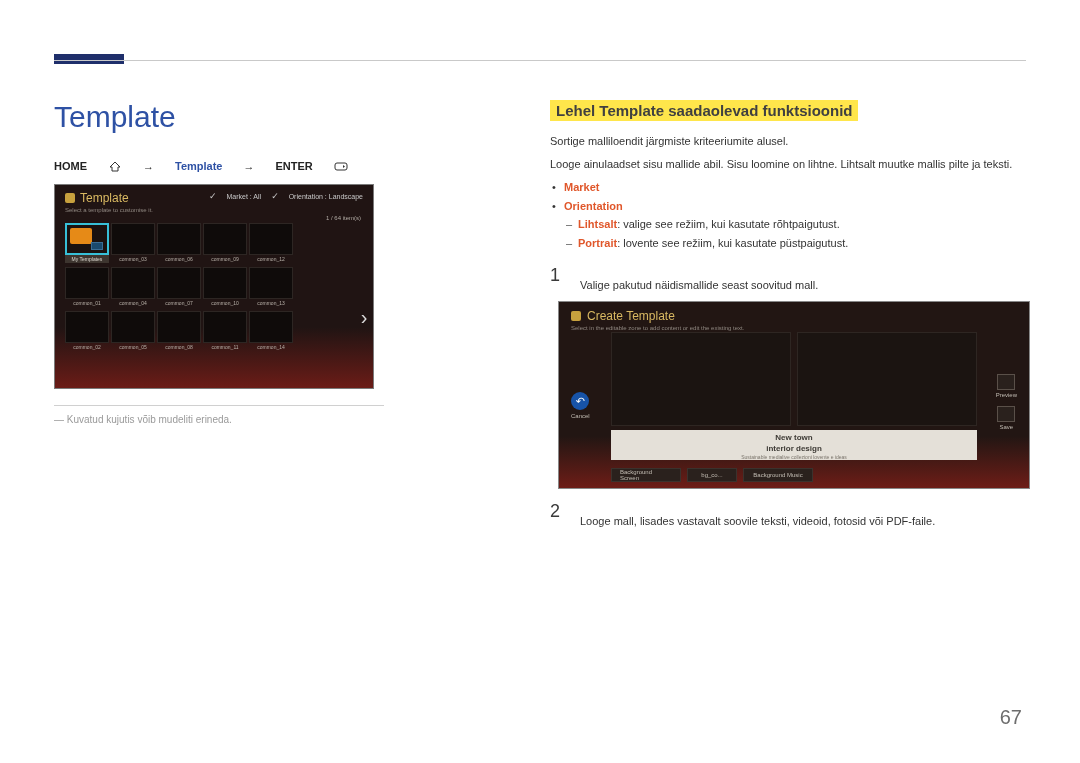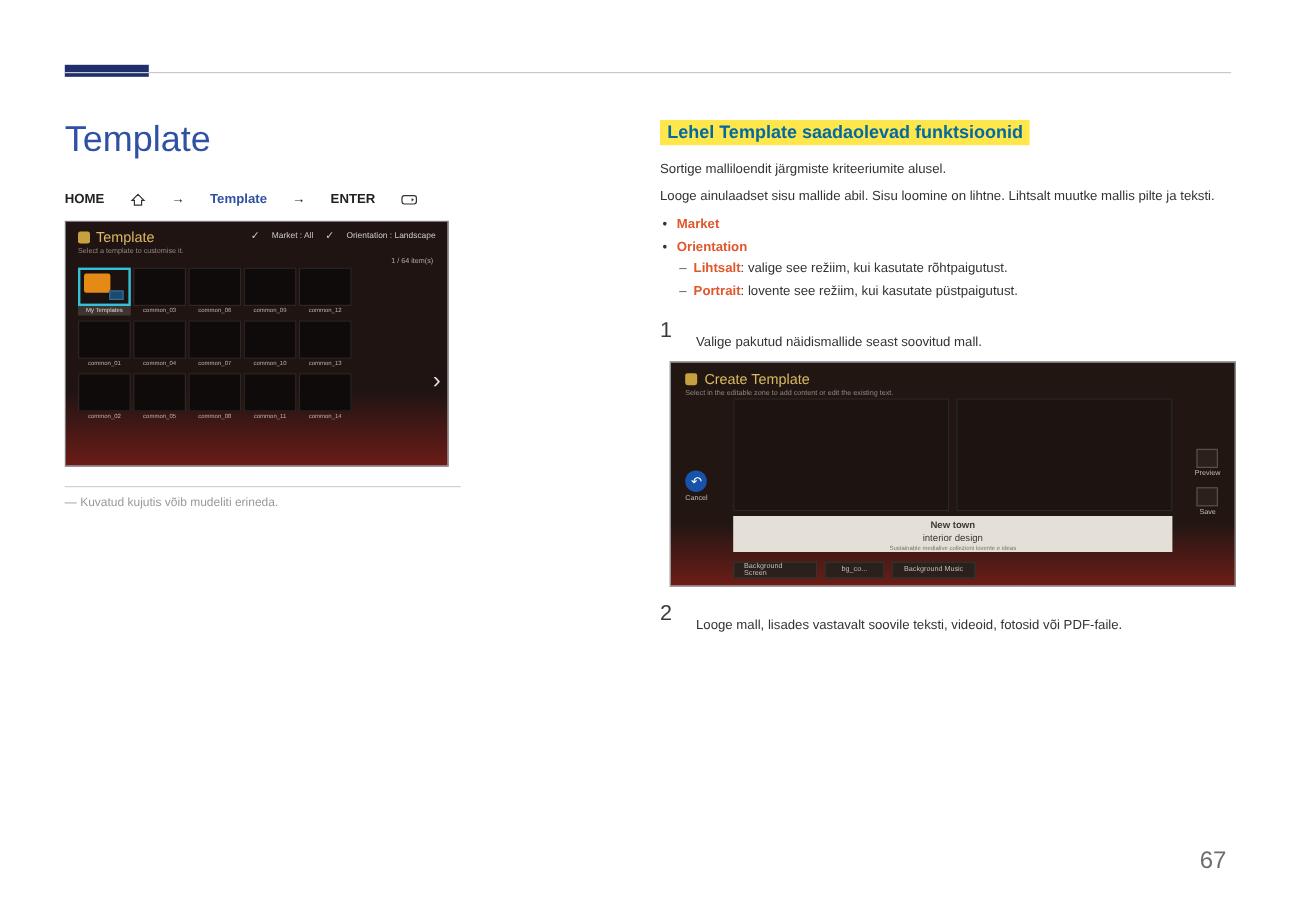--- a/index.html
+++ b/index.html
@@ -151,21 +151,21 @@
     position: absolute;
     top: 100px;
     left: 550px;
     width: 480px;
   }
   .hl-title {
     display: inline-block;
     background: #ffe64b;
     font-size: 15px;
     font-weight: 700;
-    color: #0369a1;
+    color: #404040;
     padding: 2px 6px;
     margin-bottom: 12px;
   }
   .para {
     font-size: 11px;
     color: #333;
     line-height: 1.5;
     margin-bottom: 6px;
   }
   .bullets {
@@ -253,21 +253,21 @@
     margin-top: 4px;
     background: #e4e0d8;
     height: 30px;
     text-align: center;
     font-size: 8px;
     color: #3d3a35;
     padding-top: 3px;
     line-height: 1.3;
   }
   .caption-strip .line1 { font-weight: 700; font-size: 8px; }
-  .caption-strip .line2 { font-weight: 400; font-size: 8px; }
+  .caption-strip .line2 { font-weight: 700; font-size: 8px; }
   .caption-strip .line3 { font-size: 5px; color: #7a746b; }
   .left-btn {
     position: absolute;
     left: 12px; top: 90px;
     display: flex; flex-direction: column; align-items: center;
     gap: 3px;
   }
   .left-btn .circle {
     width: 18px; height: 18px; border-radius: 50%;
     background: #1753a8;

